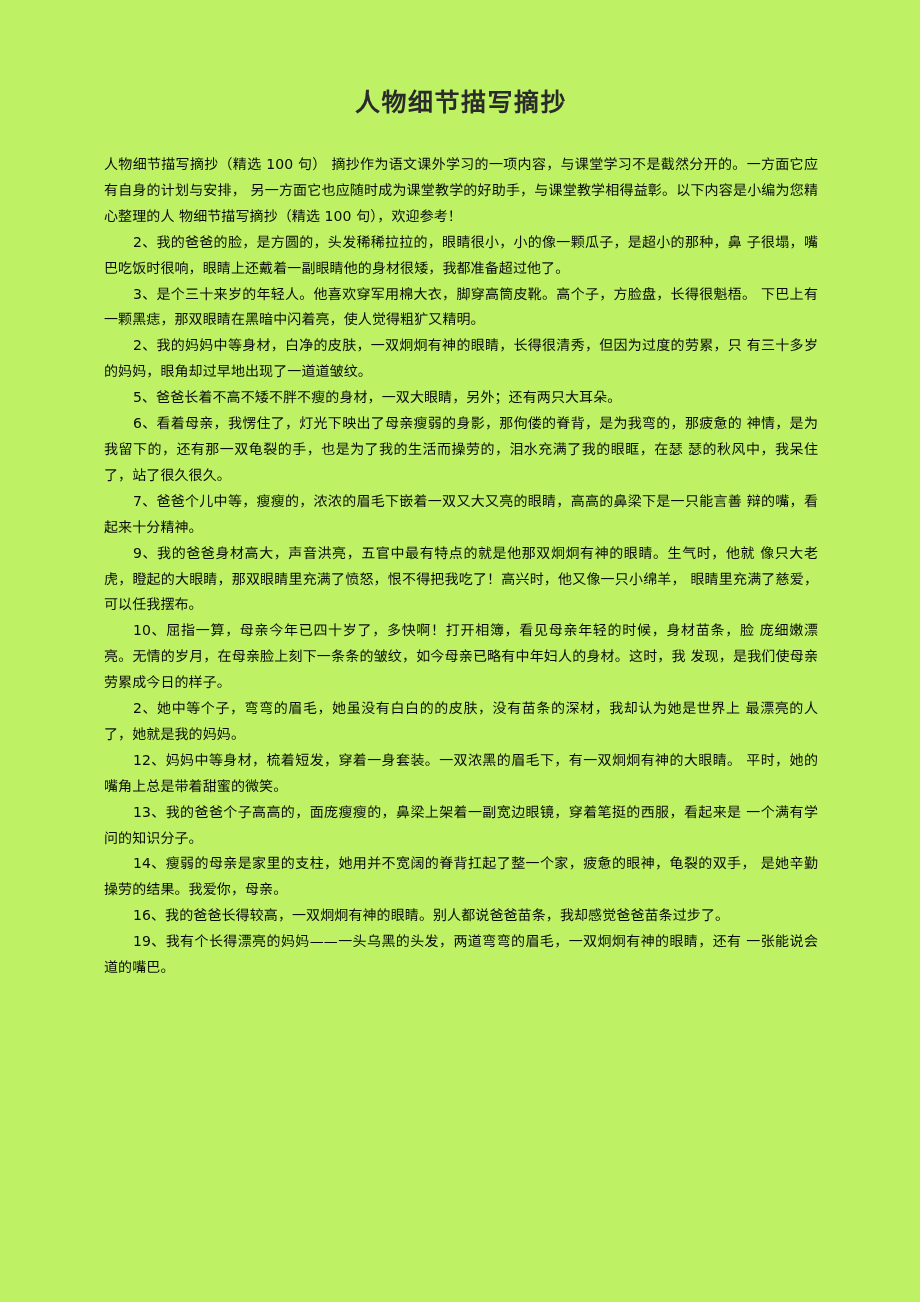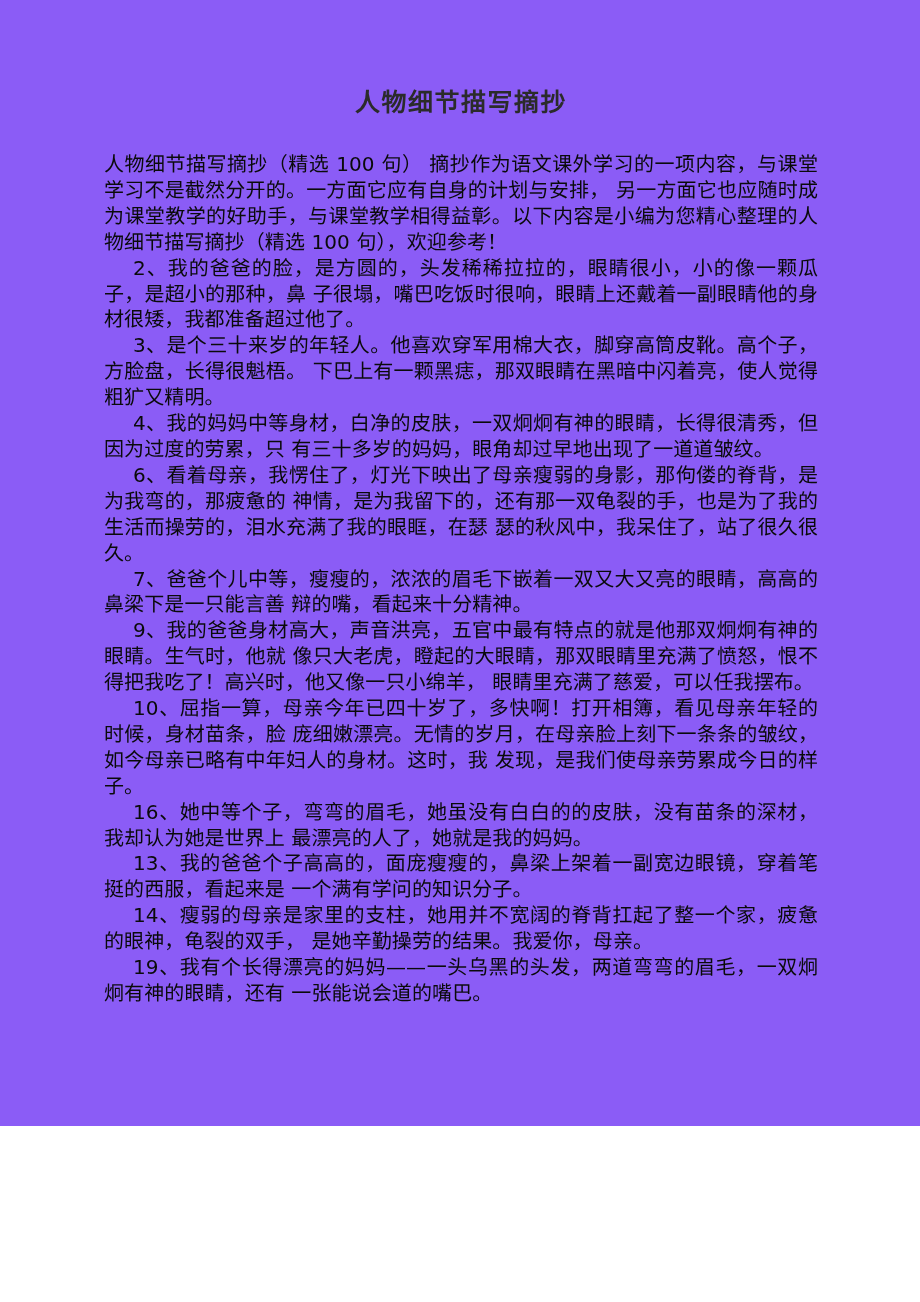--- a/index.html
+++ b/index.html
@@ -4,22 +4,22 @@
 <title>人物细节描写摘抄</title>
 <style>
   html, body {
     margin: 0;
     padding: 0;
     background: #ffffff;
   }
   .page {
     position: relative;
     width: 920px;
-    height: 1126px;
-    background: #8b5cf6;
+    height: 1302px;
+    background: #bef264;
     margin: 0 auto;
     overflow: hidden;
     box-sizing: border-box;
     font-family: "DejaVu Sans", "Liberation Sans", sans-serif;
     color: #000000;
   }
   .content {
     position: absolute;
     left: 104px;
     top: 0;
@@ -35,21 +35,21 @@
     padding-top: 86px;
     line-height: 34px;
     font-family: "DejaVu Sans", "Liberation Sans", sans-serif;
   }
   .body-block {
     margin-top: 32px;
   }
   p.para {
     margin: 0;
     padding: 0;
-    font-size: 20px;
+    font-size: 14px;
     line-height: 25.9px;
     text-align: justify;
     text-justify: inter-ideograph;
     color: #0a0a0a;
     letter-spacing: 0.1px;
     word-break: break-all;
   }
   p.intro {
     text-indent: 0;
   }
@@ -64,25 +64,28 @@
   <div class="content">
 
     <h1 class="doc-title">人物细节描写摘抄</h1>
 
     <div class="body-block">
 
       <p class="para intro">人物细节描写摘抄（精选 100 句） 摘抄作为语文课外学习的一项内容，与课堂学习不是截然分开的。一方面它应有自身的计划与安排， 另一方面它也应随时成为课堂教学的好助手，与课堂教学相得益彰。以下内容是小编为您精心整理的人 物细节描写摘抄（精选 100 句），欢迎参考！</p>
 
       <p class="para item">2、我的爸爸的脸，是方圆的，头发稀稀拉拉的，眼睛很小，小的像一颗瓜子，是超小的那种，鼻 子很塌，嘴巴吃饭时很响，眼睛上还戴着一副眼睛他的身材很矮，我都准备超过他了。</p>
       <p class="para item">3、是个三十来岁的年轻人。他喜欢穿军用棉大衣，脚穿高筒皮靴。高个子，方脸盘，长得很魁梧。 下巴上有一颗黑痣，那双眼睛在黑暗中闪着亮，使人觉得粗犷又精明。</p>
-      <p class="para item">4、我的妈妈中等身材，白净的皮肤，一双炯炯有神的眼睛，长得很清秀，但因为过度的劳累，只 有三十多岁的妈妈，眼角却过早地出现了一道道皱纹。</p>
+      <p class="para item">2、我的妈妈中等身材，白净的皮肤，一双炯炯有神的眼睛，长得很清秀，但因为过度的劳累，只 有三十多岁的妈妈，眼角却过早地出现了一道道皱纹。</p>
+      <p class="para item">5、爸爸长着不高不矮不胖不瘦的身材，一双大眼睛，另外；还有两只大耳朵。</p>
       <p class="para item">6、看着母亲，我愣住了，灯光下映出了母亲瘦弱的身影，那佝偻的脊背，是为我弯的，那疲惫的 神情，是为我留下的，还有那一双龟裂的手，也是为了我的生活而操劳的，泪水充满了我的眼眶，在瑟 瑟的秋风中，我呆住了，站了很久很久。</p>
       <p class="para item">7、爸爸个儿中等，瘦瘦的，浓浓的眉毛下嵌着一双又大又亮的眼睛，高高的鼻梁下是一只能言善 辩的嘴，看起来十分精神。</p>
       <p class="para item">9、我的爸爸身材高大，声音洪亮，五官中最有特点的就是他那双炯炯有神的眼睛。生气时，他就 像只大老虎，瞪起的大眼睛，那双眼睛里充满了愤怒，恨不得把我吃了！高兴时，他又像一只小绵羊， 眼睛里充满了慈爱，可以任我摆布。</p>
       <p class="para item">10、屈指一算，母亲今年已四十岁了，多快啊！打开相簿，看见母亲年轻的时候，身材苗条，脸 庞细嫩漂亮。无情的岁月，在母亲脸上刻下一条条的皱纹，如今母亲已略有中年妇人的身材。这时，我 发现，是我们使母亲劳累成今日的样子。</p>
-      <p class="para item">16、她中等个子，弯弯的眉毛，她虽没有白白的的皮肤，没有苗条的深材，我却认为她是世界上 最漂亮的人了，她就是我的妈妈。</p>
+      <p class="para item">2、她中等个子，弯弯的眉毛，她虽没有白白的的皮肤，没有苗条的深材，我却认为她是世界上 最漂亮的人了，她就是我的妈妈。</p>
+      <p class="para item">12、妈妈中等身材，梳着短发，穿着一身套装。一双浓黑的眉毛下，有一双炯炯有神的大眼睛。 平时，她的嘴角上总是带着甜蜜的微笑。</p>
       <p class="para item">13、我的爸爸个子高高的，面庞瘦瘦的，鼻梁上架着一副宽边眼镜，穿着笔挺的西服，看起来是 一个满有学问的知识分子。</p>
       <p class="para item">14、瘦弱的母亲是家里的支柱，她用并不宽阔的脊背扛起了整一个家，疲惫的眼神，龟裂的双手， 是她辛勤操劳的结果。我爱你，母亲。</p>
+      <p class="para item">16、我的爸爸长得较高，一双炯炯有神的眼睛。别人都说爸爸苗条，我却感觉爸爸苗条过步了。</p>
       <p class="para item">19、我有个长得漂亮的妈妈——一头乌黑的头发，两道弯弯的眉毛，一双炯炯有神的眼睛，还有 一张能说会道的嘴巴。</p>
 
     </div>
   </div>
 </div>
 
 </body></html>

